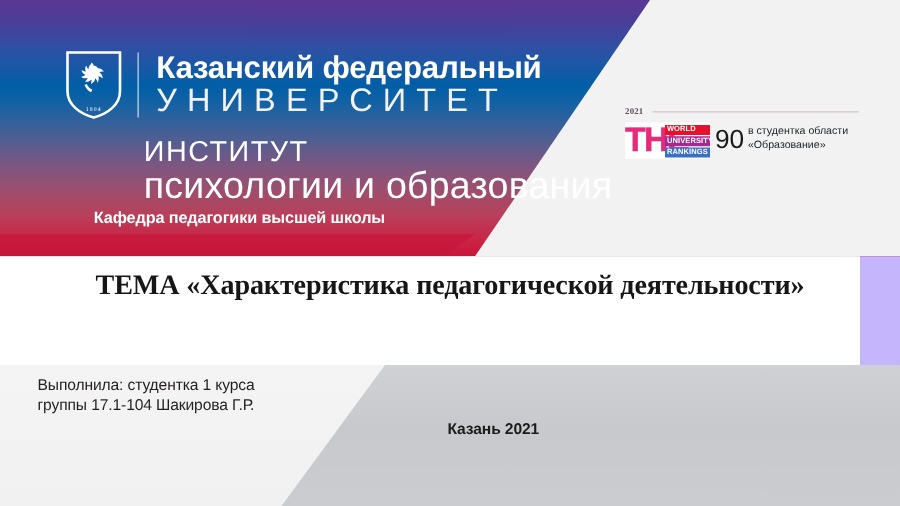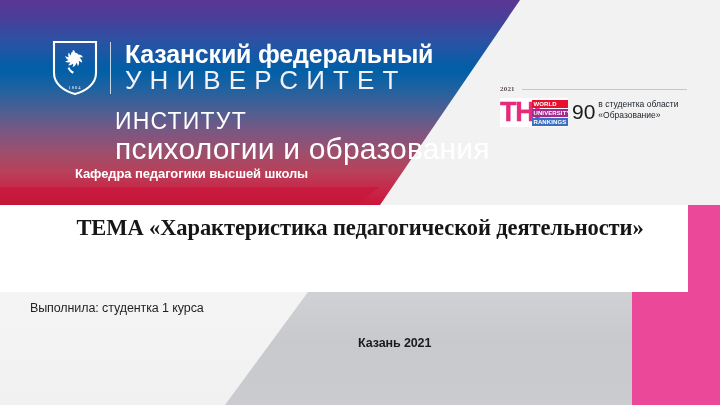--- a/index.html
+++ b/index.html
@@ -2,21 +2,21 @@
 <html><head>
 <meta charset="utf-8">
 <style>
   html,body{margin:0;padding:0;}
   body{
     width:720px;height:405px;overflow:hidden;
     background:#ffffff;
     font-family:"Liberation Sans", sans-serif;
     -webkit-font-smoothing:antialiased;
   }
-  #slide{position:relative;width:720px;height:405px;background:#ec4899;overflow:hidden;}
+  #slide{position:relative;width:720px;height:405px;background:#c4b5fd;overflow:hidden;}
 
   
   .header{
     position:absolute;left:0;top:0;width:720px;height:205px;
     background:linear-gradient(180deg,
         #5b3794 0%,
         #4b3d98 8%,
         #2b52a4 20%,
         #005fa7 34%,
         #1a62a2 42%,
@@ -111,21 +111,21 @@
   }
   .title{
     position:absolute;left:0;top:10px;width:720px;text-align:center;
     font-family:"Liberation Serif",serif;
     font-size:22.5px;font-weight:bold;color:#161616;
     letter-spacing:-0.1px;white-space:nowrap;
   }
 
   
   .bottom{
-    position:absolute;left:0;top:292px;width:632px;height:113px;
+    position:absolute;left:0;top:292px;width:720px;height:113px;
     background:linear-gradient(180deg,#f4f4f5 0%,#f1f1f2 100%);
     overflow:hidden;
   }
   .bottom .gray{
     position:absolute;left:0;top:0;width:720px;height:113px;
     background:linear-gradient(180deg,#cfd1d4 0%,#c7c9cc 45%,#cacccf 100%);
     -webkit-clip-path:polygon(308px 0, 720px 0, 720px 113px, 225px 113px);
     clip-path:polygon(308px 0, 720px 0, 720px 113px, 225px 113px);
   }
   .author{
@@ -205,17 +205,18 @@
   </div>
 
   <div class="title-band">
     <div class="title">ТЕМА  «Характеристика педагогической деятельности»</div>
   </div>
 
   <div class="bottom">
     <div class="gray"></div>
     <div class="author">
       <div>Выполнила: студентка 1 курса</div>
+      <div>группы  17.1-104 Шакирова Г.Р.</div>
     </div>
     <div class="city">Казань 2021</div>
   </div>
 
 </div>
 
 </body></html>

